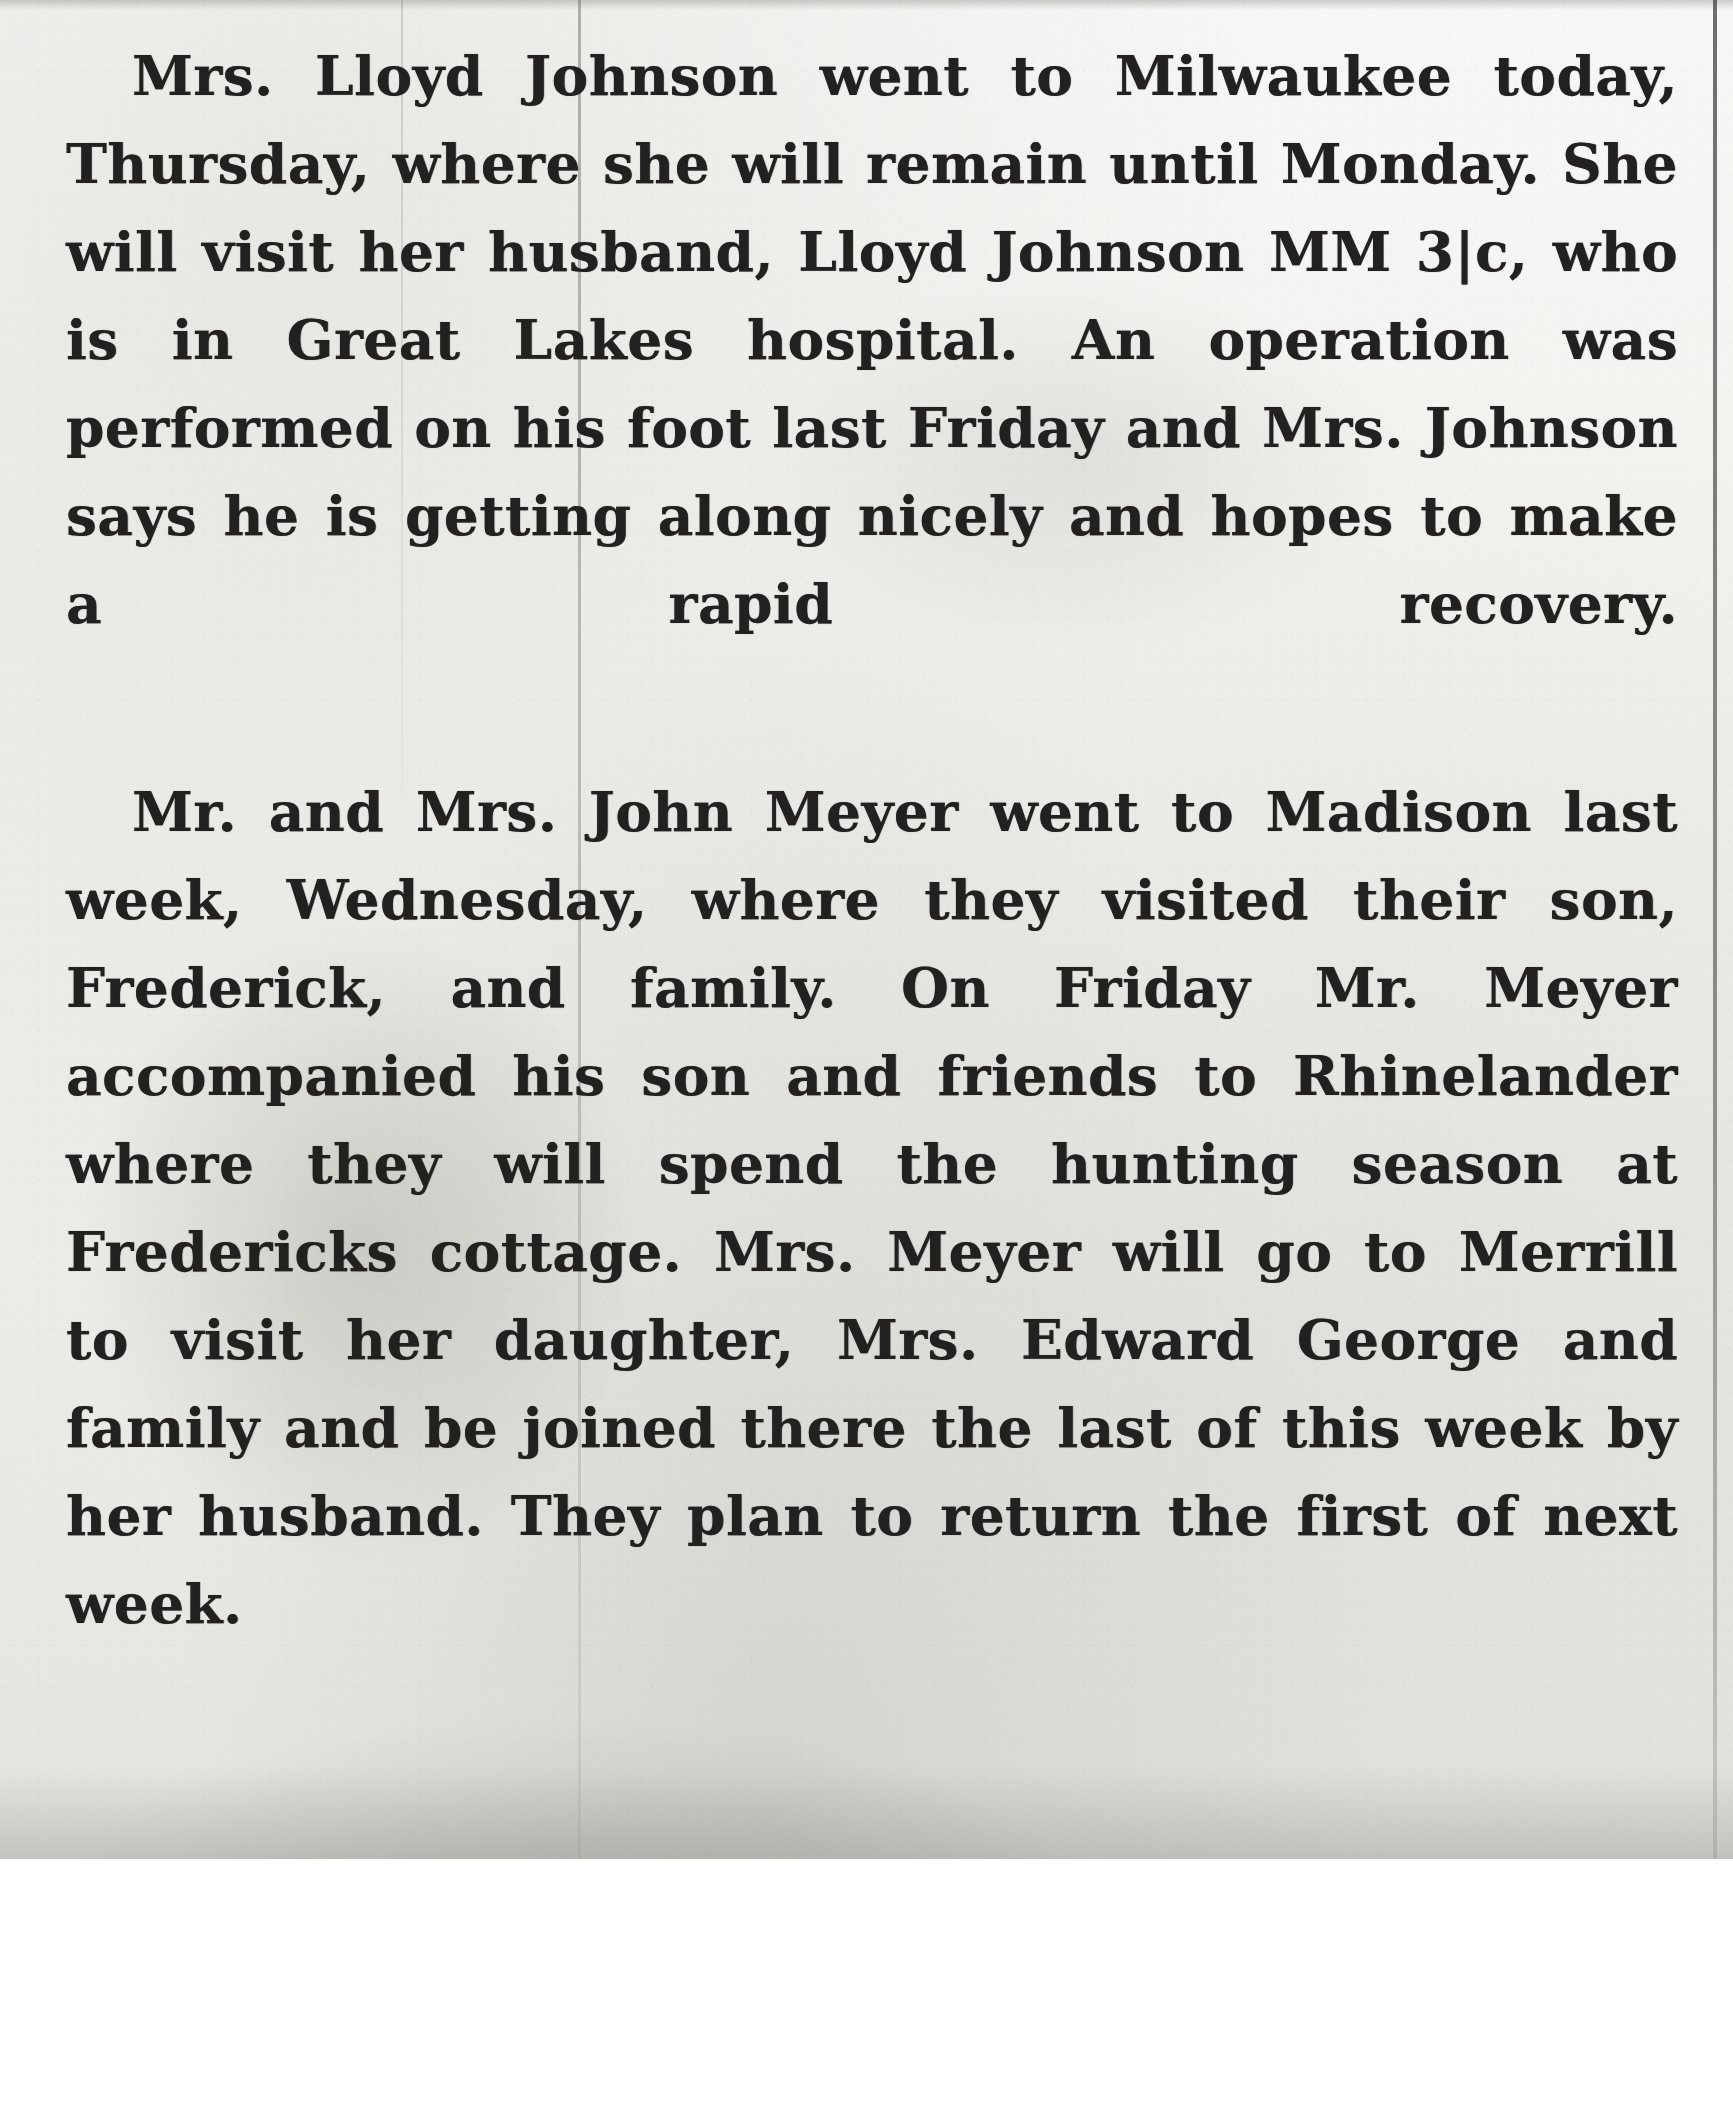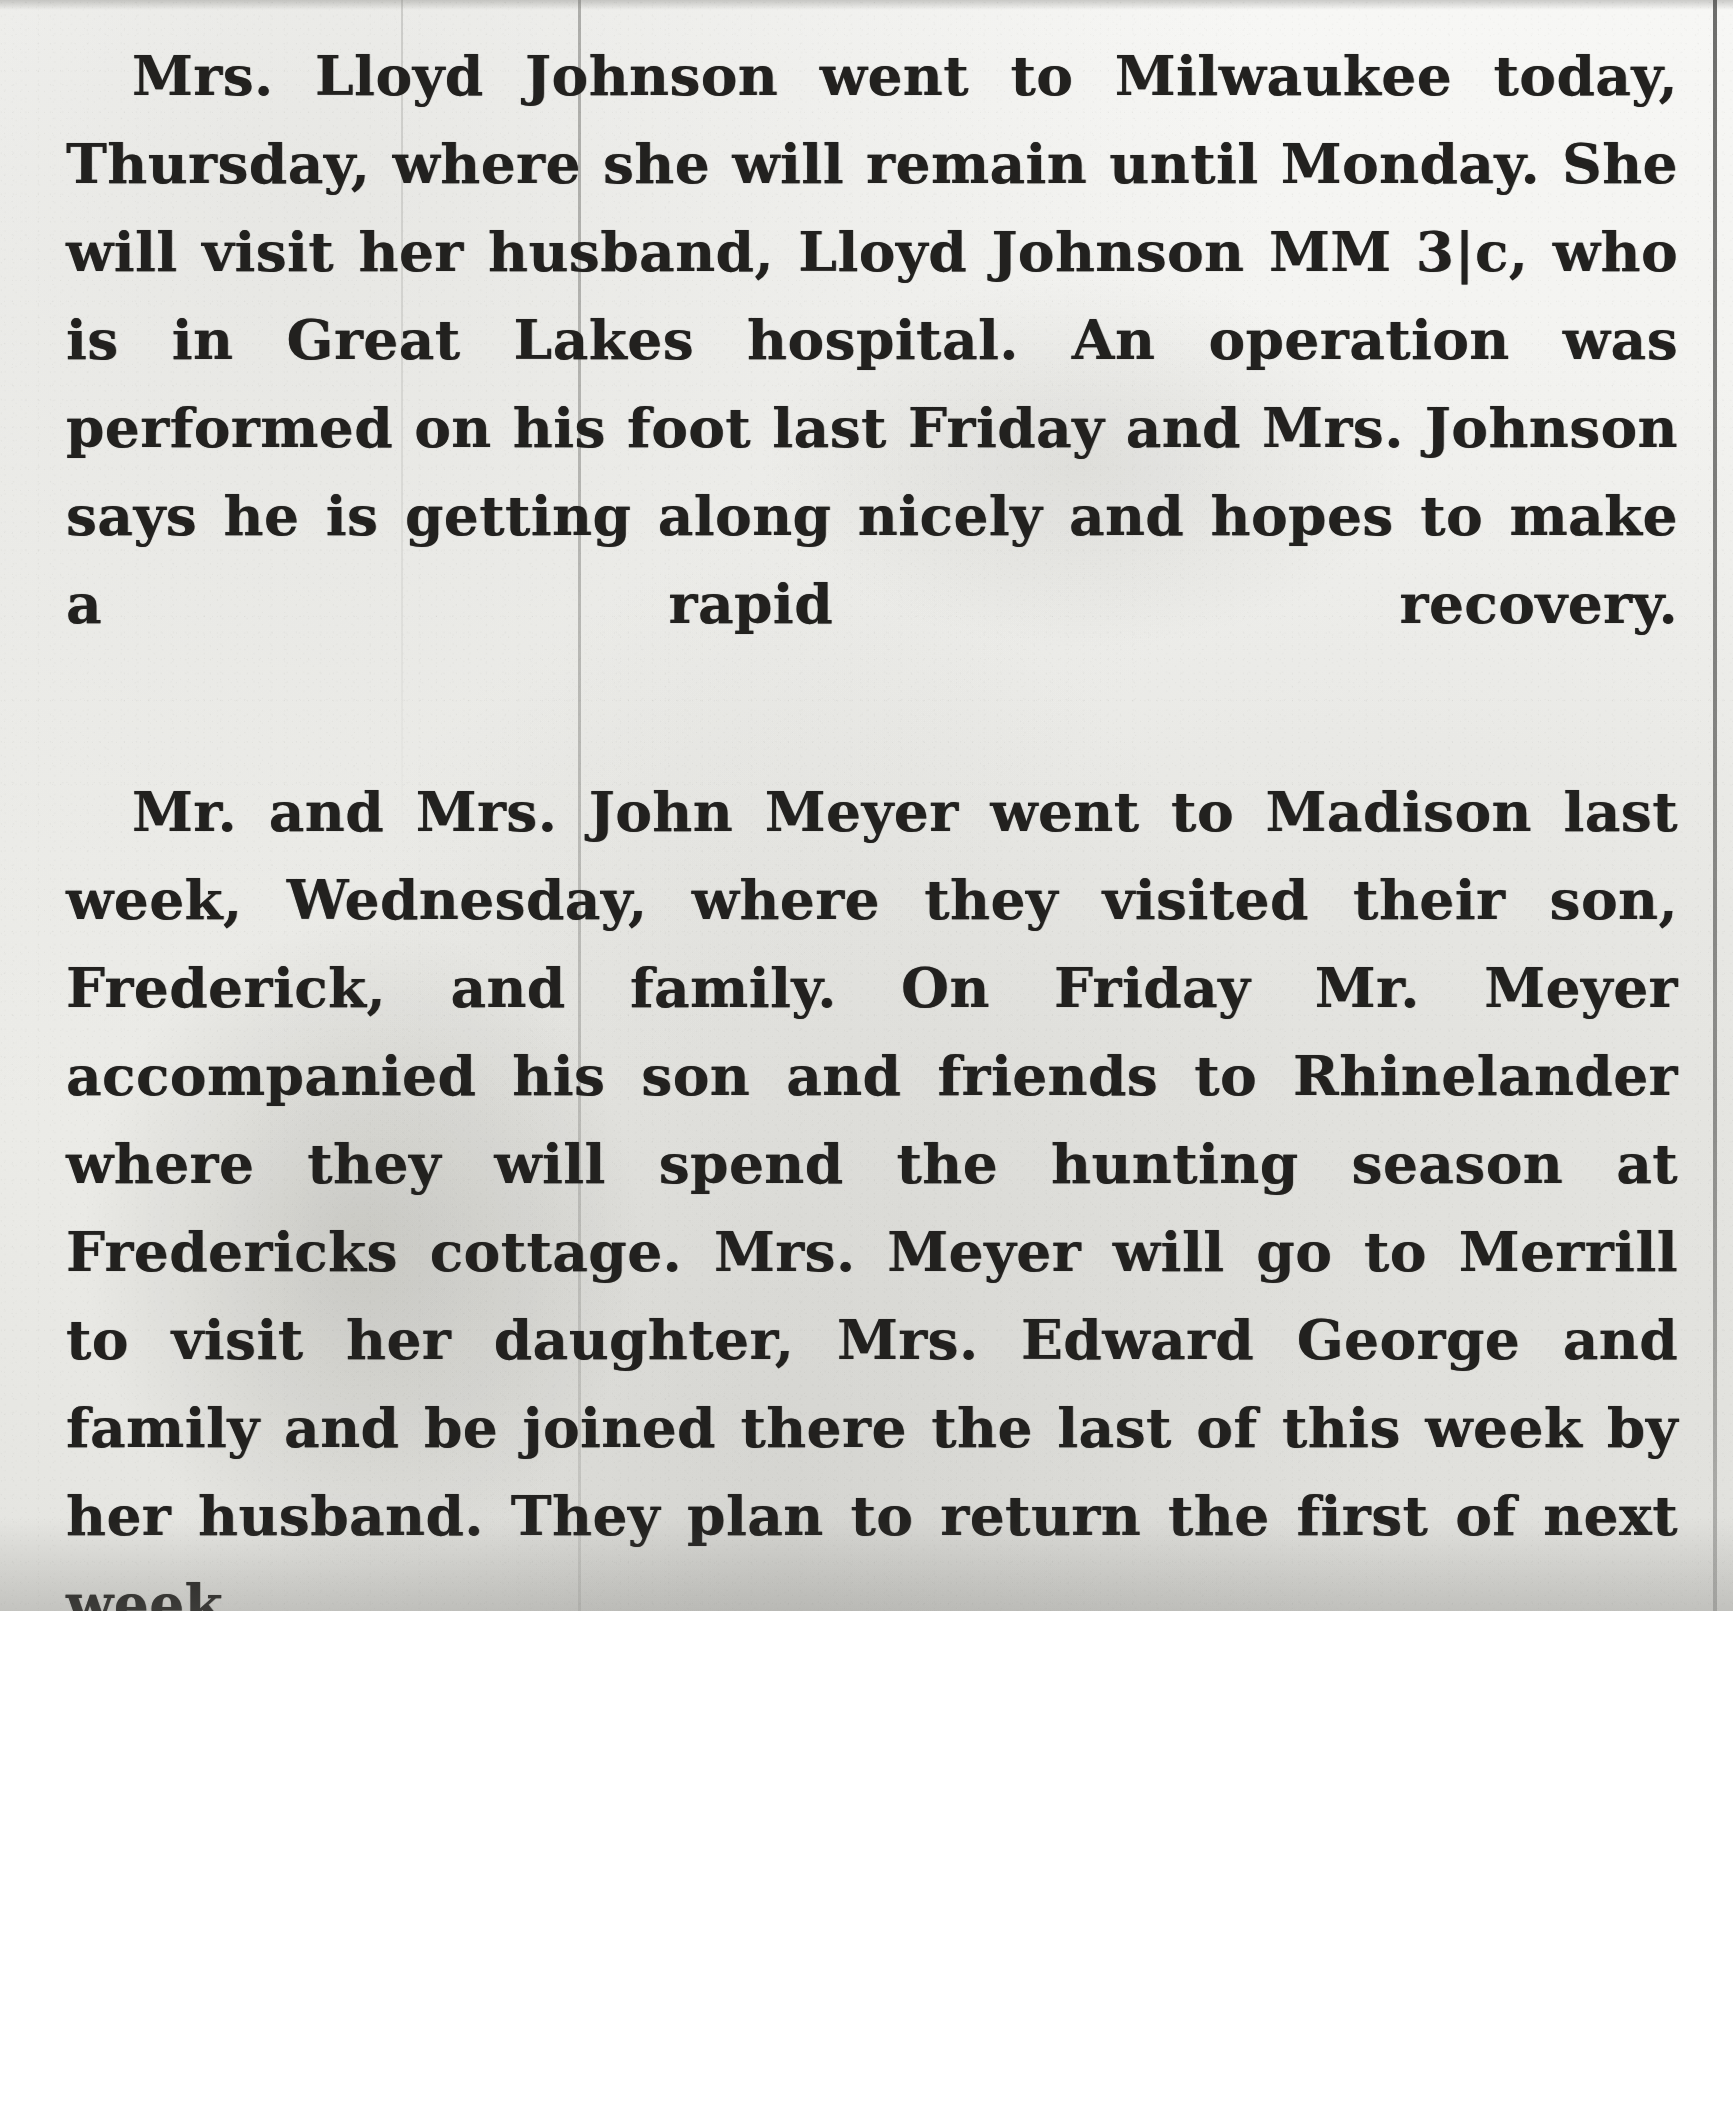--- a/index.html
+++ b/index.html
@@ -11,21 +11,21 @@
     width: 1734px;
     height: 2119px;
     overflow: hidden;
     font-family: "Liberation Serif", serif;
   }
 
   
   .clipping {
     position: relative;
     width: 1734px;
-    height: 1611px;
+    height: 1859px;
     background:
       radial-gradient(ellipse at 18% 12%, rgba(205,205,200,0.35) 0%, rgba(255,255,255,0) 48%),
       radial-gradient(ellipse at 78% 72%, rgba(200,200,196,0.30) 0%, rgba(255,255,255,0) 52%),
       radial-gradient(ellipse at 45% 95%, rgba(190,190,186,0.40) 0%, rgba(255,255,255,0) 45%),
       linear-gradient(180deg, #f7f7f5 0%, #f1f1ee 35%, #ebebe7 70%, #e4e4e0 100%);
     overflow: hidden;
   }
 
   
   .grain {

